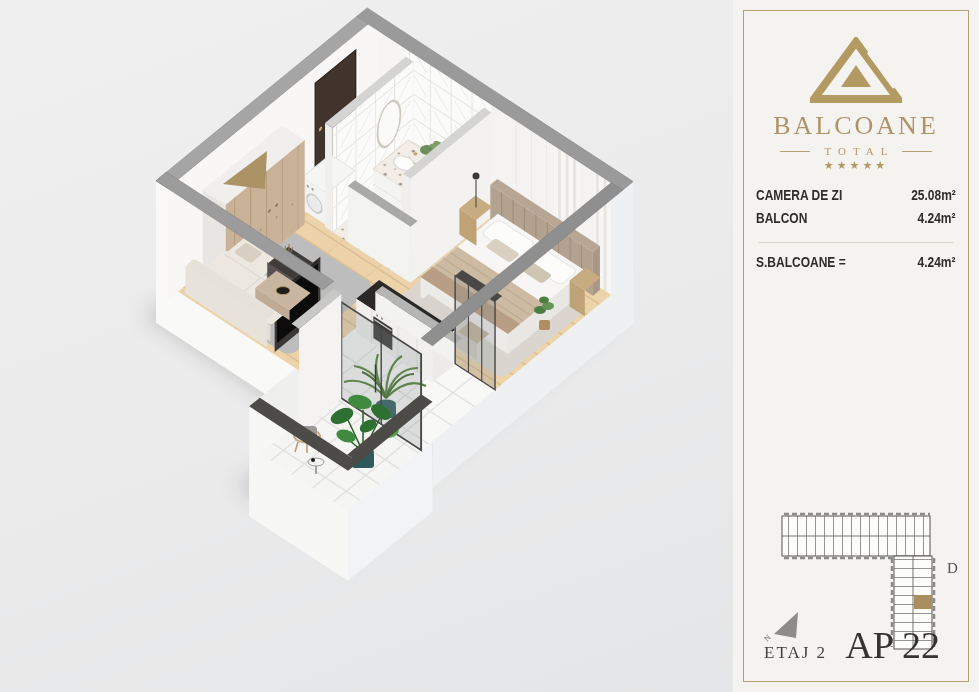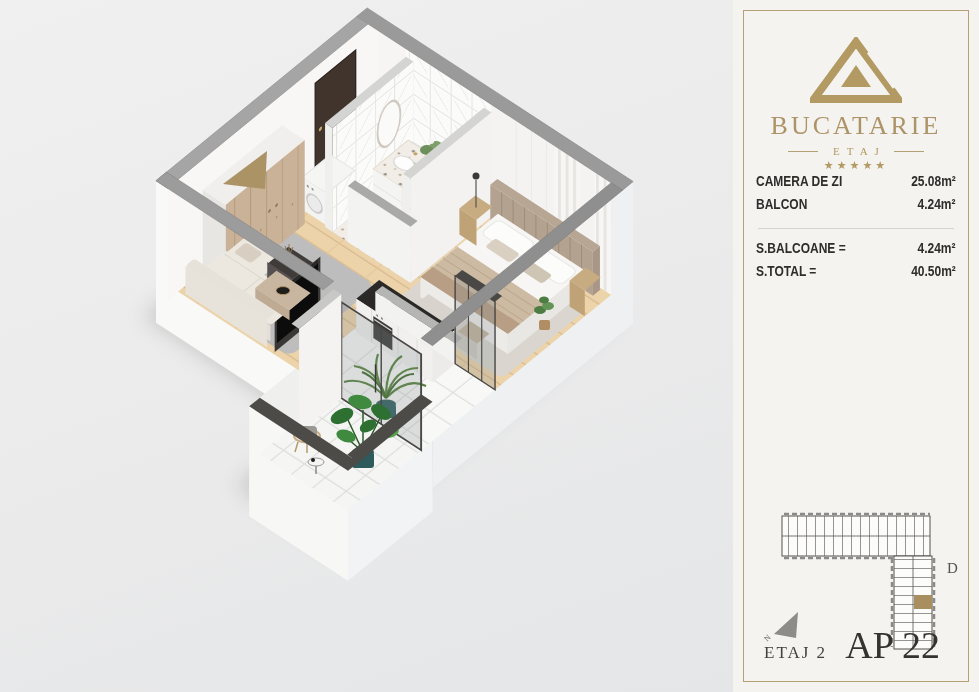--- a/index.html
+++ b/index.html
@@ -14,21 +14,21 @@
   .panel-inner{position:absolute;left:11px;top:11px;right:11px;bottom:11px;
                display:flex;flex-direction:column;}
   .logo-wrap{display:flex;justify-content:center;margin-top:26px;}
   .brand{margin-top:8px;text-align:center;font-family:"Liberation Serif",serif;
          font-size:26px;letter-spacing:3px;color:#ac9468;}
   .life-row{display:flex;align-items:center;justify-content:center;gap:8px;margin-top:4px;}
   .life-row .rule{width:30px;height:1px;background:#b3a074;}
   .life{font-family:"Liberation Serif",serif;font-size:11px;letter-spacing:7px;
         color:#b39962;padding-left:7px;}
   .stars{text-align:center;color:#b39962;font-size:11px;letter-spacing:3px;margin-top:2px;}
-  .rows{margin:0 12px 0 12px;text-align:center;}
+  .rows{margin:14px 12px 0 12px;text-align:center;}
   .row{display:flex;justify-content:space-between;align-items:baseline;height:23px;
        font-weight:700;font-size:15px;color:#2e2d2b;}
   .cond{display:inline-block;transform:scaleX(.8);transform-origin:left center;white-space:nowrap;}
   .condr{display:inline-block;transform:scaleX(.8);transform-origin:right center;white-space:nowrap;}
   .divider{height:1px;background:#d8d3ca;margin:10px 2px 10px 2px;}
   .map-wrap{position:absolute;left:0;top:495px;width:246px;height:160px;}
   .bottom-row{position:absolute;left:0;right:0;bottom:14px;display:flex;
               justify-content:space-between;align-items:baseline;padding:0 20px 0 20px;gap:12px;}
   .etaj{font-family:"Liberation Serif",serif;font-size:17px;letter-spacing:2px;color:#44423f;}
   .ap{font-family:"Liberation Serif",serif;font-size:38px;color:#35332f;margin-right:8px;}
@@ -433,45 +433,41 @@
 
       <div class="logo-wrap">
         <svg width="92" height="66" viewBox="0 0 92 66">
           <path d="M46,5 L88,62 H4 Z" fill="none" stroke="#b39962" stroke-width="8" stroke-linejoin="miter"></path>
           <rect x="56" y="18" width="44" height="12" fill="#f5f3f0" transform="rotate(54 70 24)"></rect>
           <path d="M46,28 L61,50 H31 Z" fill="#b39962"></path>
           <rect x="50" y="34" width="20" height="5" fill="#f5f3f0" transform="rotate(54 58 36)"></rect>
         </svg>
       </div>
 
-      <div class="brand">BUCATARIE</div>
+      <div class="brand">BALCOANE</div>
       <div class="life-row">
         <span class="rule"></span>
-        <span class="life">ETAJ</span>
+        <span class="life">TOTAL</span>
         <span class="rule"></span>
       </div>
       <div class="stars">★★★★★</div>
 
       <div class="rows">
         <div class="row">
           <span class="cond">CAMERA DE ZI</span>
           <span class="condr">25.08m²</span>
         </div>
         <div class="row">
           <span class="cond">BALCON</span>
           <span class="condr">4.24m²</span>
         </div>
         <div class="divider"></div>
         <div class="row">
           <span class="cond">S.BALCOANE =</span>
           <span class="condr">4.24m²</span>
-        </div>
-        <div class="row">
-          <span class="cond">S.TOTAL =</span>
-          <span class="condr">40.50m²</span>
         </div>
       </div>
 
       <div class="map-wrap">
         <svg width="246" height="160" viewBox="0 0 246 160">
           <defs>
             <pattern id="cellsH" width="9" height="60" patternUnits="userSpaceOnUse">
               <path d="M8.5,0 V60" stroke="#6a6864" stroke-width="0.7"></path>
             </pattern>
             <pattern id="cellsV" width="60" height="9" patternUnits="userSpaceOnUse">

